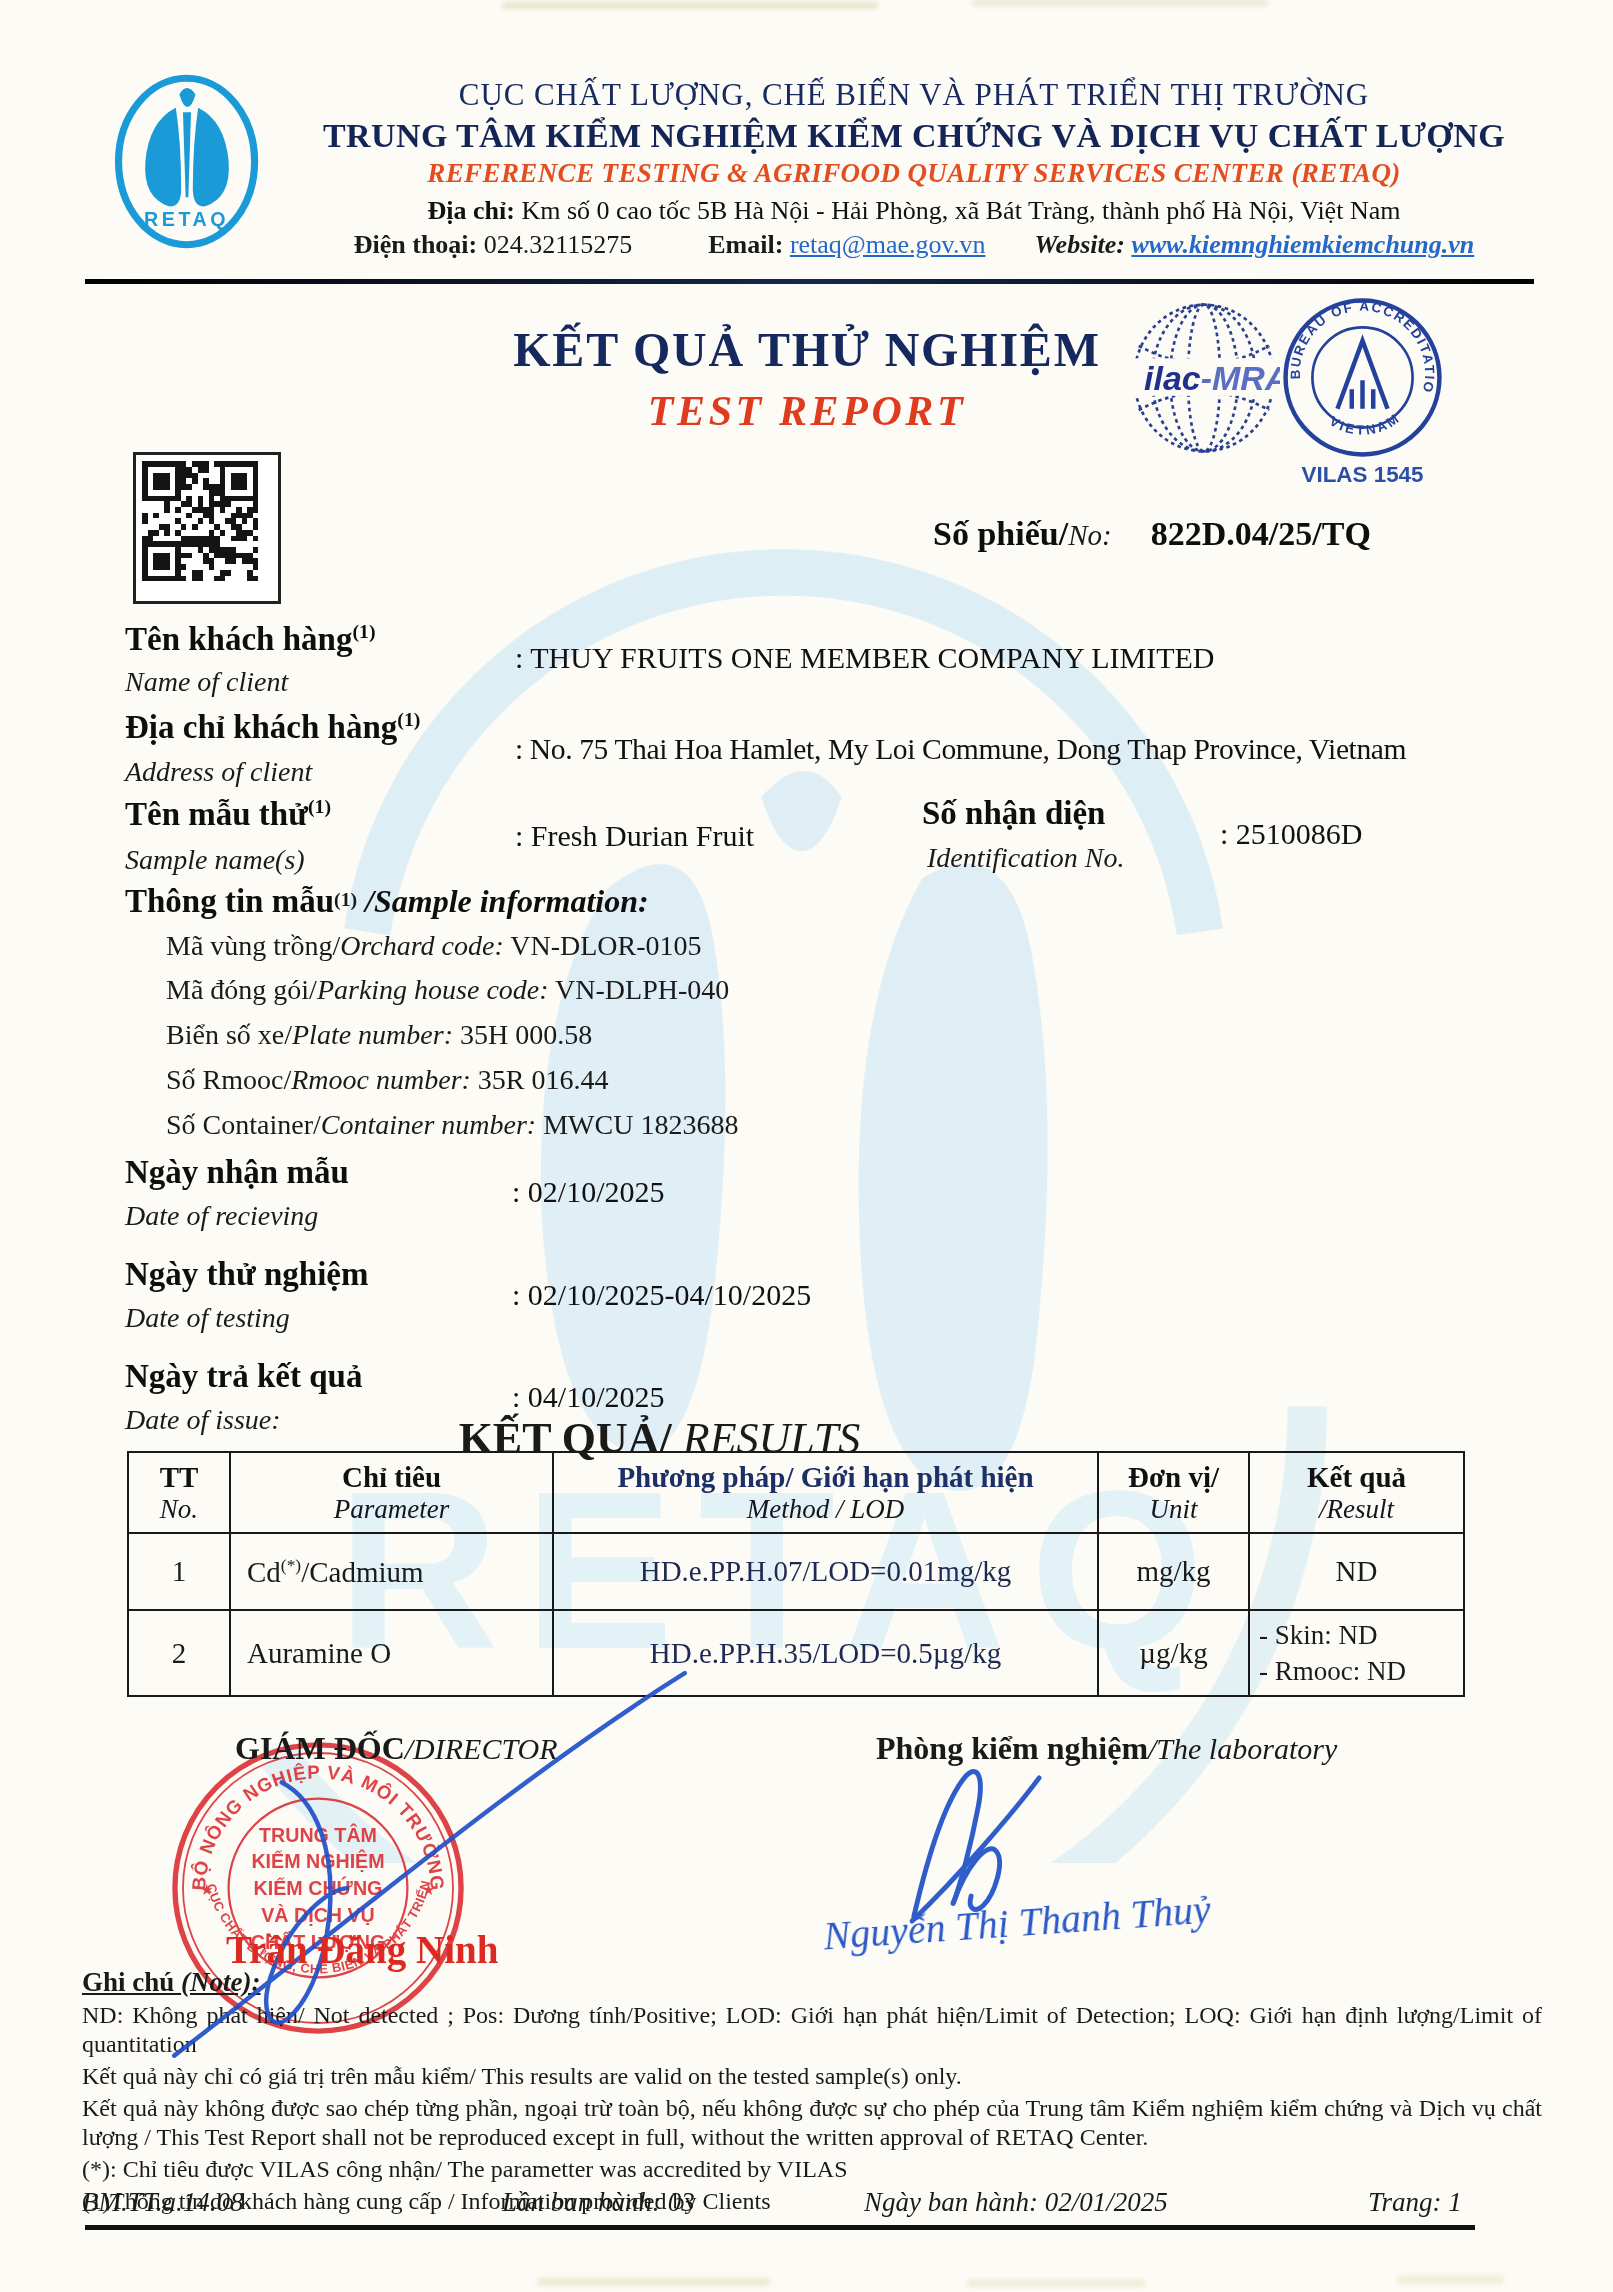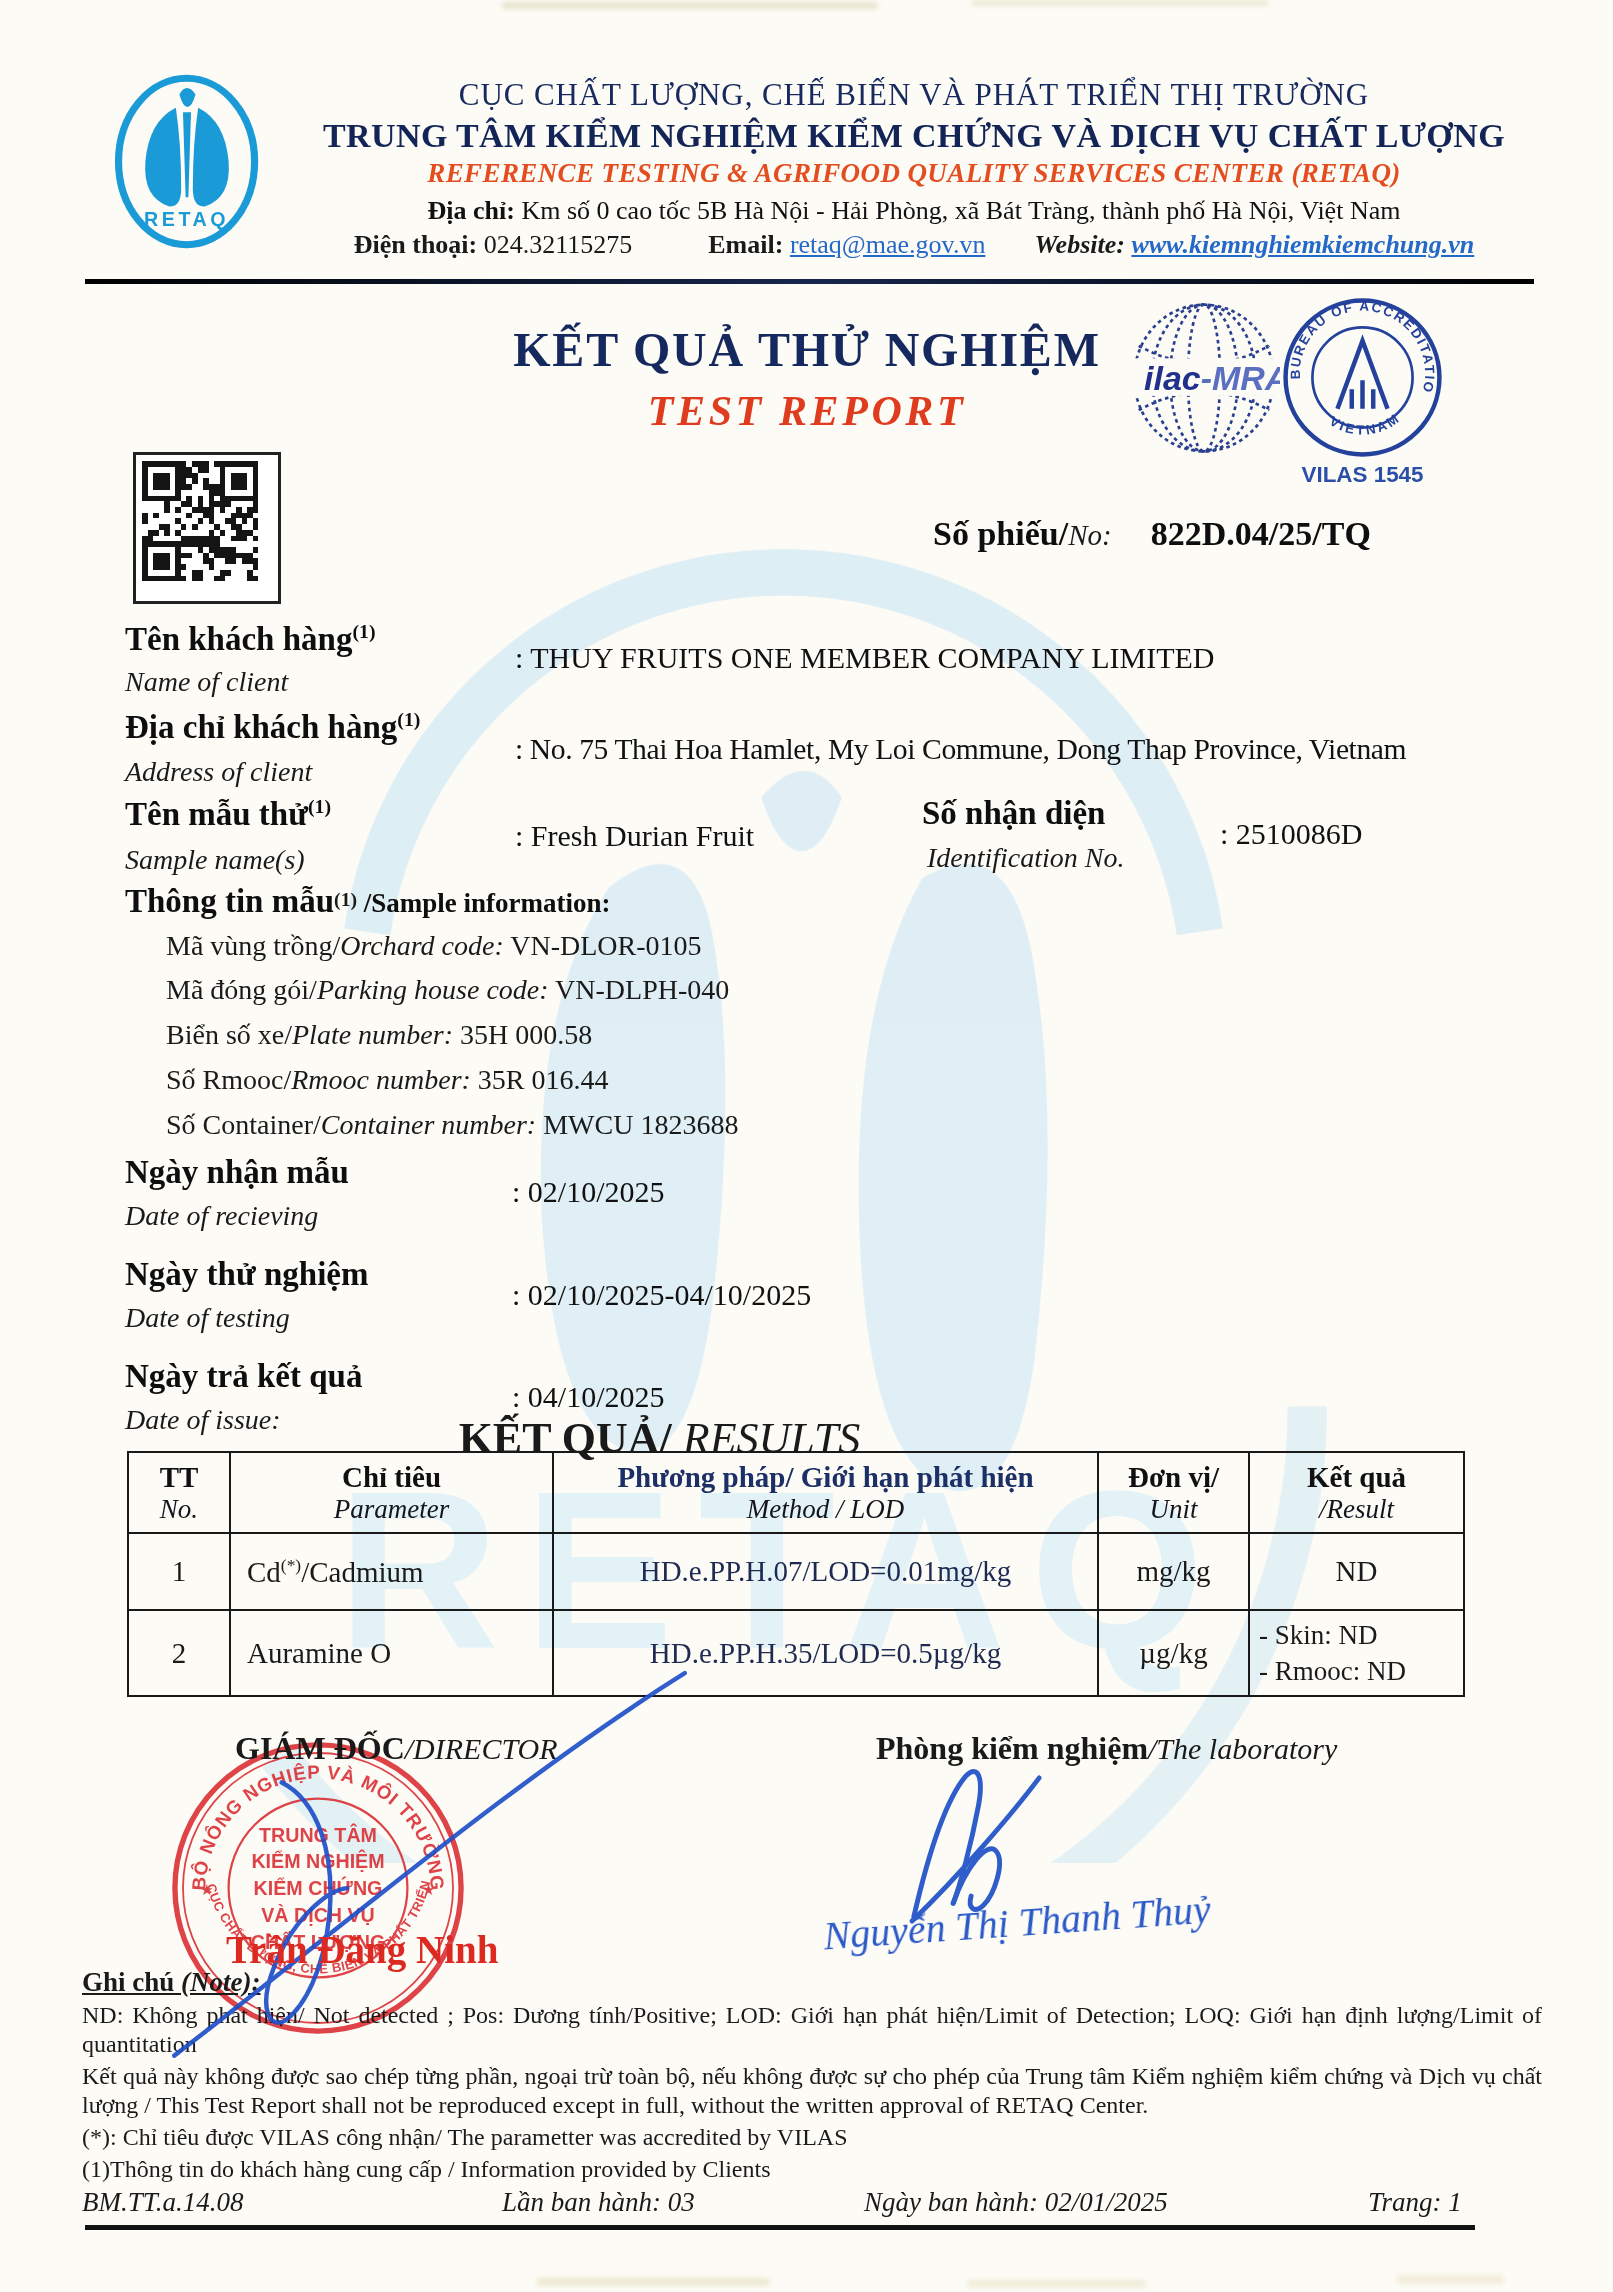--- a/index.html
+++ b/index.html
@@ -610,21 +610,21 @@
   <div class="abs val" style="left:515px;top:733px;font-size:29.6px;letter-spacing:-0.4px;">: No. 75 Thai Hoa Hamlet, My Loi Commune, Dong Thap Province, Vietnam</div>
 
   <div class="abs lblvi" style="left:125px;top:795px;"><span>Tên mẫu thử</span><sup>(1)</sup></div>
   <div class="abs lblen" style="left:125px;top:844px;">Sample name(s)</div>
   <div class="abs val" style="left:515px;top:819px;">: Fresh Durian Fruit</div>
   <div class="abs lblvi" style="left:922px;top:795px;">Số nhận diện</div>
   <div class="abs lblen" style="left:927px;top:842px;">Identification No.</div>
   <div class="abs val" style="left:1220px;top:817px;">: 2510086D</div>
 
   <div class="abs" style="left:125px;top:883px;z-index:2;">
-    <span class="lblvi">Thông tin mẫu</span><sup style="font-weight:bold;font-size:19.7px;">(1)</sup><span class="lblvi" style="font-size:27px;"> /Sample information:</span>
+    <span class="lblvi">Thông tin mẫu</span><sup style="font-weight:bold;font-size:19.7px;">(1)</sup><span class="lblvi" style="font-style:italic;font-size:32px;"> /Sample information:</span>
   </div>
   <div class="abs infoline" style="left:166px;top:930px;"><span>Mã vùng trồng/</span><i>Orchard code:</i><span> VN-DLOR-0105</span></div>
   <div class="abs infoline" style="left:166px;top:974px;"><span>Mã đóng gói/</span><i>Parking house code:</i><span> VN-DLPH-040</span></div>
   <div class="abs infoline" style="left:166px;top:1019px;"><span>Biển số xe/</span><i>Plate number:</i><span> 35H 000.58</span></div>
   <div class="abs infoline" style="left:166px;top:1064px;"><span>Số Rmooc/</span><i>Rmooc number:</i><span> 35R 016.44</span></div>
   <div class="abs infoline" style="left:166px;top:1109px;"><span>Số Container/</span><i>Container number:</i><span> MWCU 1823688</span></div>
 
   <div class="abs lblvi" style="left:125px;top:1154px;">Ngày nhận mẫu</div>
   <div class="abs lblen" style="left:125px;top:1200px;">Date of recieving</div>
   <div class="abs val" style="left:512px;top:1175px;">: 02/10/2025</div>
@@ -725,20 +725,21 @@
       <path d="M 58 190 C 110 140 170 70 200 30"></path>
     </g>
   </svg>
 
   <div class="director-name">Trần Đăng Ninh</div>
   <div class="lab-name">Nguyễn Thị Thanh Thuỷ</div>
 
   <div class="notes">
     <div class="notes-head"><span>Ghi chú </span><i>(Note):</i></div>
     <p class="just">ND: Không phát hiện/ Not detected ; Pos: Dương tính/Positive; LOD: Giới hạn phát hiện/Limit of Detection; LOQ: Giới hạn định lượng/Limit of quantitation</p>
+    <p>Kết quả này chỉ có giá trị trên mẫu kiểm/ This results are valid on the tested sample(s) only.</p>
     <p class="just">Kết quả này không được sao chép từng phần, ngoại trừ toàn bộ, nếu không được sự cho phép của Trung tâm Kiểm nghiệm kiểm chứng và Dịch vụ chất lượng / This Test Report shall not be reproduced except in full, without the written approval of RETAQ Center.</p>
     <p>(*): Chỉ tiêu được VILAS công nhận/ The parametter was accredited by VILAS</p>
     <p>(1)Thông tin do khách hàng cung cấp / Information provided by Clients</p>
   </div>
 
   <div class="footer-row">
     <span style="left:82px;">BM.TT.a.14.08</span>
     <span style="left:502px;">Lần ban hành: 03</span>
     <span style="left:864px;">Ngày ban hành: 02/01/2025</span>
     <span style="left:1368px;">Trang: 1</span>

